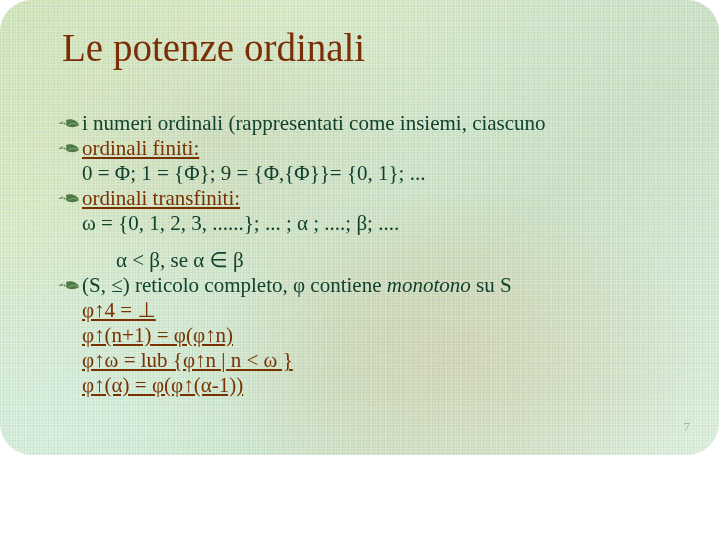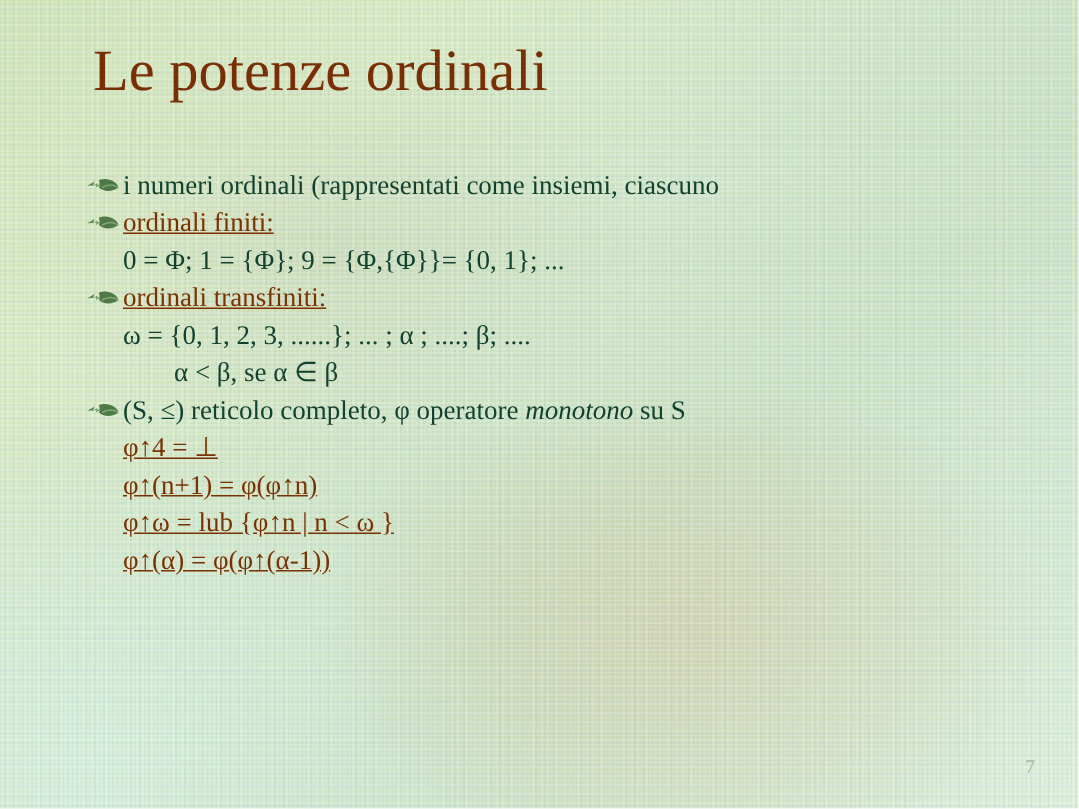--- a/index.html
+++ b/index.html
@@ -9,27 +9,28 @@
   body {
     width: 719px;
     height: 539px;
     overflow: hidden;
     font-family: "Liberation Serif", serif;
   }
 
   #slide {
     position: relative;
     width: 719px;
-    height: 539px;
+    height: 455px;
     overflow: hidden;
     background:
       radial-gradient(ellipse 340px 230px at 64% 78%, rgba(212,197,160,0.55) 0%, rgba(212,197,160,0.28) 42%, rgba(212,197,160,0.0) 72%),
       radial-gradient(ellipse 300px 200px at 30% 30%, rgba(196,206,176,0.45) 0%, rgba(196,206,176,0.0) 70%),
       radial-gradient(ellipse 420px 300px at 8% 95%, rgba(214,240,226,0.85) 0%, rgba(214,240,226,0.0) 75%),
       linear-gradient(140deg, #cfe3b8 0%, #d8e9c4 22%, #cfe4c8 45%, #c9e0c4 62%, #d2e8d2 80%, #dcefdd 100%);
+    border-radius: 32px;
   }
 
   
   #noise {
     position: absolute;
     inset: 0;
     pointer-events: none;
     opacity: 0.55;
     background-image:
       repeating-linear-gradient(0deg,   rgba(255,255,255,0.33) 0px, rgba(255,255,255,0.33) 1px, rgba(0,0,0,0.0) 1px, rgba(0,0,0,0.0) 3px),
@@ -67,35 +68,36 @@
     width: 26px;
     min-width: 26px;
     height: 20px;
     position: relative;
     top: 6px;
   }
 
   .bullet-glyph svg { display: block; }
 
   .txt {
-    font-size: 18px;
+    font-size: 21px;
     line-height: 25px;
     font-family: "Liberation Serif", serif;
   }
 
   .green  { color: #11412F; }
   .brown  { color: #7A3102; text-decoration: underline; }
   .ital   { font-style: italic; text-align: center; }
 
   .no-bullet {
     padding-left: 26px;
   }
 
   .indent-extra {
     padding-left: 60px;
+    margin-top: 12px;
   }
 
   .wrap-line { display: block; }
 
   #pagenum {
     position: absolute;
     right: 29px;
     bottom: 20px;
     font-size: 13px;
     color: #9FB69B;
@@ -158,21 +160,21 @@
     </div>
 
     <div class="row">
       <span class="bullet-glyph">
         <svg width="26" height="16" viewBox="0 0 26 16">
           <path d="M2 7 L7 4 L6 7 L9 5 L8 8 L11 6 Z" fill="#5B8A4F"></path>
           <path d="M10 3 C16 1 22 4 23 8 C19 11 13 11 10 8 C11 6 10 4 10 3 Z" fill="#4E7A45"></path>
           <path d="M12 8 C16 6 20 6 22.5 8" stroke="#84A87A" stroke-width="1" fill="none"></path>
         </svg>
       </span>
-      <span class="txt green"><span>(S, ≤) reticolo completo, φ operatore </span><span class="ital">monotono</span><span> su S</span></span>
+      <span class="txt green"><span>(S, ≤) reticolo completo, φ contiene </span><span class="ital">monotono</span><span> su S</span></span>
     </div>
     <div class="row no-bullet">
       <span class="txt brown">φ↑4 = ⊥</span>
     </div>
     <div class="row no-bullet">
       <span class="txt brown">φ↑(n+1) = φ(φ↑n)</span>
     </div>
     <div class="row no-bullet">
       <span class="txt brown">φ↑ω = lub {φ↑n | n &lt; ω }</span>
     </div>

